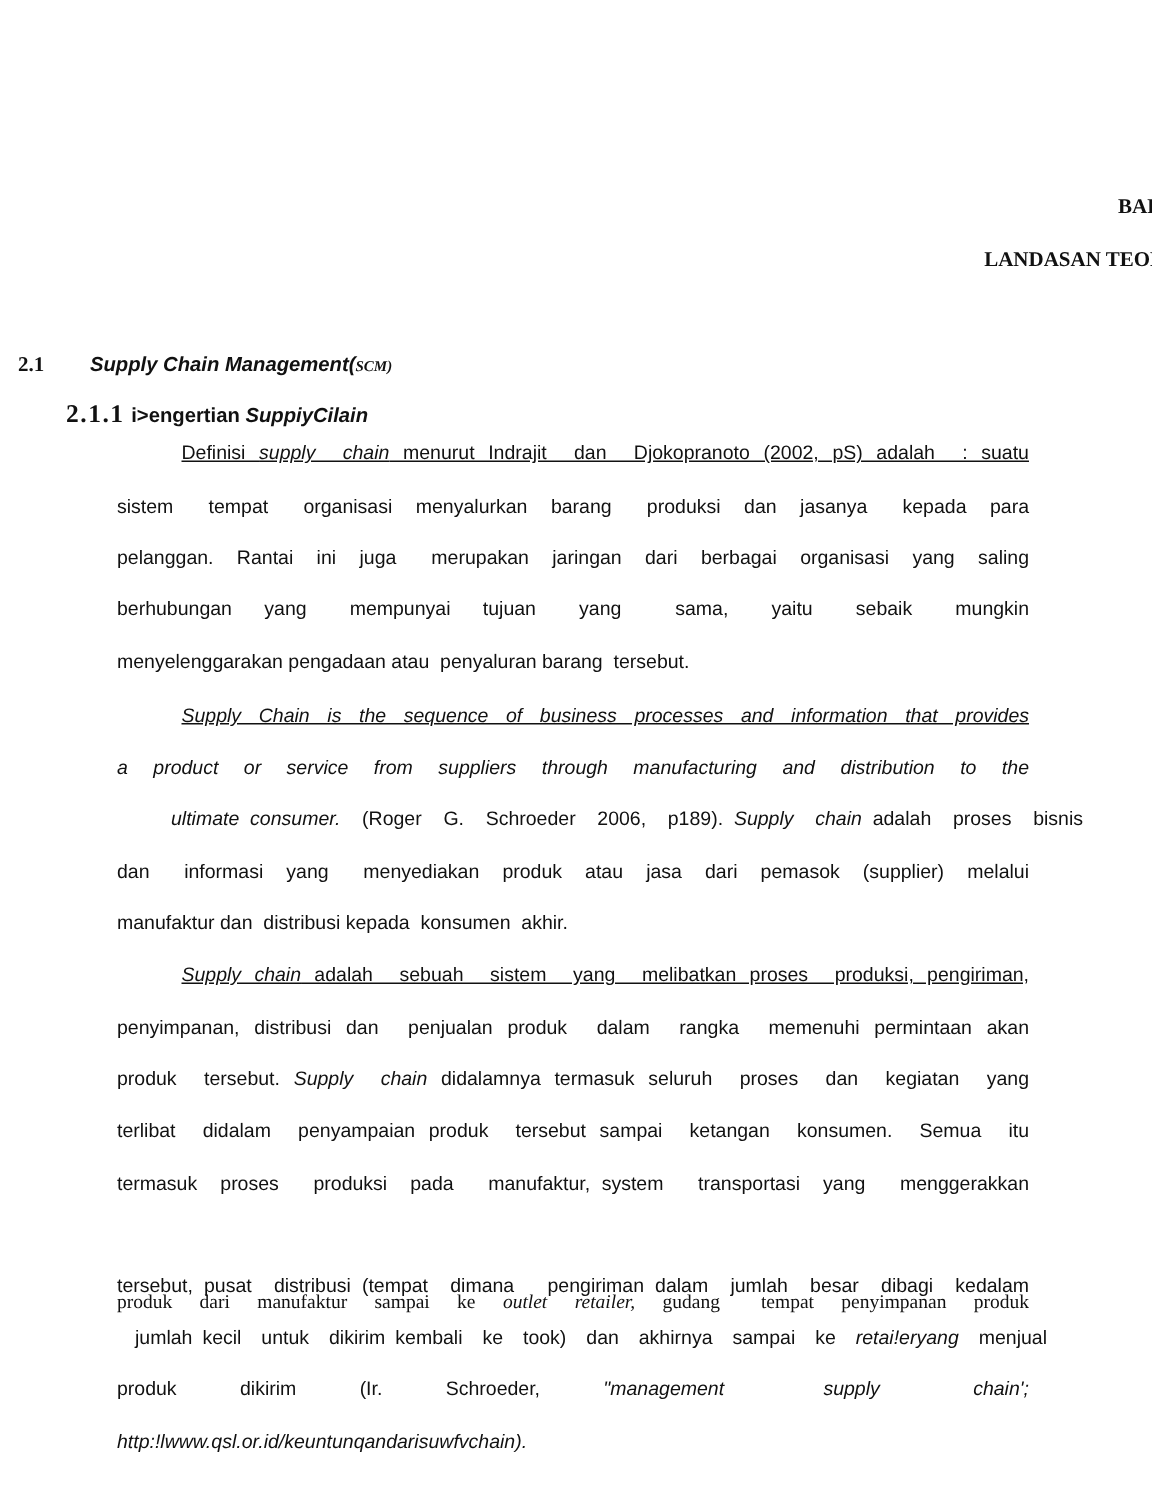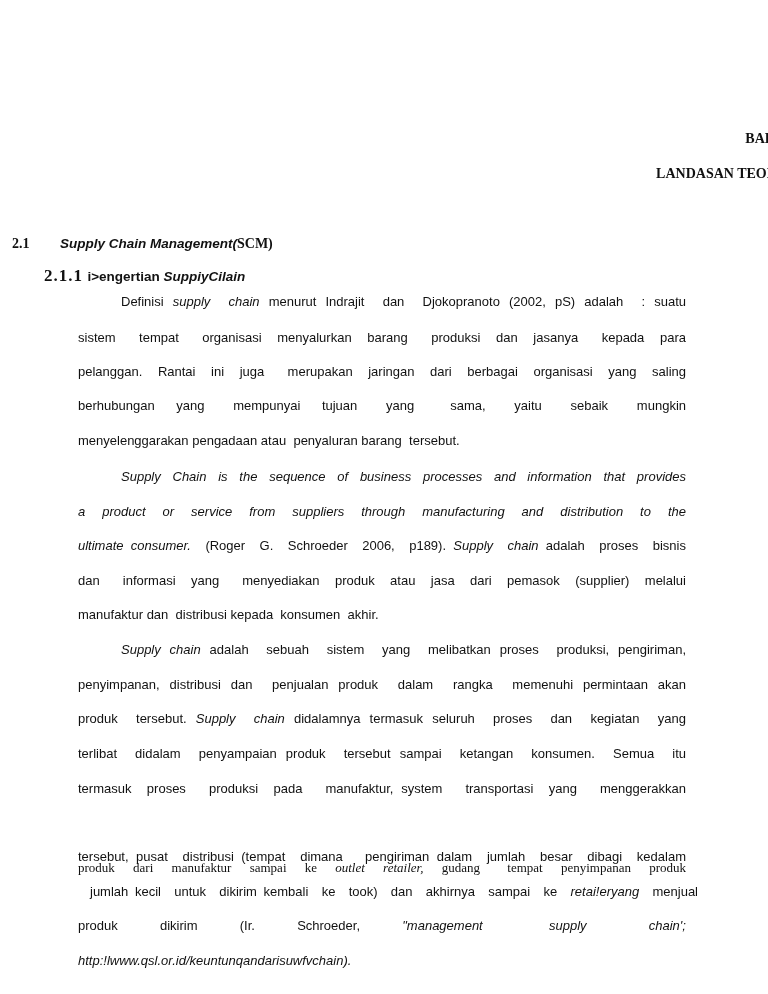--- a/index.html
+++ b/index.html
@@ -15,49 +15,49 @@
   .sec-title { font-family: "Liberation Sans", sans-serif; font-weight: bold; font-style: italic; font-size: 13.5px; }
   .sub-num { font-family: "Liberation Serif", serif; font-weight: bold; font-size: 17px; letter-spacing: 1px; }
   .sub-title { font-family: "Liberation Sans", sans-serif; font-weight: bold; font-size: 13.5px; }
   .line {
     position: absolute; left: 78px; width: 608px;
     font-size: 13px; line-height: 16px;
     text-align: justify; text-align-last: justify;
     white-space: nowrap;
   }
   .line.last { text-align-last: left; }
-  .line.indent { left: 121px; width: 565px; }
+  .line.indent { left: 121px; width: 565px; text-decoration: underline; }
   .line span { white-space: pre; }
   .jl { display: flex; justify-content: space-between; }
 </style>
 </head>
 <body>
 
 <div class="abs chapter serif-b" style="top:131px;">BABII</div>
 <div class="abs chapter serif-b" style="top:166px;">LANDASAN  TEOK.i</div>
 
 <div class="abs" style="top:234px; left:12px;">
   <span class="sec-num">2.1</span>
-  <span class="sec-title" style="margin-left:26px;">Supply Chain  Management(</span><span class="serif-b" style="font-size:14px;">SCM)</span>
+  <span class="sec-title" style="margin-left:26px;">Supply Chain  Management(</span><span class="serif-b" style="font-size:10px;font-style:italic;">SCM)</span>
 </div>
 
 <div class="abs" style="top:266px; left:44px;">
   <span class="sub-num">2.1.1</span>
   <span class="sub-title" style="">i&gt;engertian </span><span class="sub-title" style="font-style:italic;">SuppiyCilain</span>
 </div>
 
 <div id="body-text">
     <div class="line indent" style="top: 294px;"><span>Definisi </span><span style="font-style: italic;">supply  chain</span><span> menurut Indrajit  dan  Djokopranoto (2002, pS) adalah  : suatu</span></div>
     <div class="line" style="top: 330px;"><span>sistem   tempat   organisasi  menyalurkan  barang   produksi  dan  jasanya   kepada  para</span></div>
     <div class="line" style="top: 364px;"><span>pelanggan.  Rantai  ini  juga   merupakan  jaringan  dari  berbagai  organisasi  yang  saling</span></div>
     <div class="line" style="top: 398px;"><span>berhubungan   yang    mempunyai   tujuan    yang     sama,    yaitu    sebaik    mungkin</span></div>
     <div class="line last" style="top: 433px;"><span>menyelenggarakan pengadaan atau  penyaluran barang  tersebut.</span></div>
     <div class="line indent" style="top: 469px;"><span style="font-style: italic;">Supply  Chain  is  the  sequence  of  business  processes  and  information  that  provides</span></div>
     <div class="line" style="top: 504px;"><span style="font-style: italic;">a  product  or  service  from  suppliers  through  manufacturing  and  distribution  to  the</span></div>
-    <div class="line" style="top: 538px;"><span style="font-style: italic;">ultimate consumer.</span><span>  (Roger  G.  Schroeder  2006,  p189). </span><span style="font-style: italic;">Supply  chain</span><span> adalah  proses  bisnis</span></div>
+    <div class="line" style="top: 538px; margin-left: 36px;"><span style="font-style: italic;">ultimate consumer.</span><span>  (Roger  G.  Schroeder  2006,  p189). </span><span style="font-style: italic;">Supply  chain</span><span> adalah  proses  bisnis</span></div>
     <div class="line" style="top: 573px;"><span>dan   informasi  yang   menyediakan  produk  atau  jasa  dari  pemasok  (supplier)  melalui</span></div>
     <div class="line last" style="top: 607px;"><span>manufaktur dan  distribusi kepada  konsumen  akhir.</span></div>
     <div class="line indent" style="top: 642px;"><span style="font-style: italic;">Supply chain</span><span> adalah  sebuah  sistem  yang  melibatkan proses  produksi, pengiriman,</span></div>
     <div class="line" style="top: 677px;"><span>penyimpanan, distribusi dan  penjualan produk  dalam  rangka  memenuhi permintaan akan</span></div>
     <div class="line" style="top: 711px;"><span>produk  tersebut. </span><span style="font-style: italic;">Supply  chain</span><span> didalamnya termasuk seluruh  proses  dan  kegiatan  yang</span></div>
     <div class="line" style="top: 746px;"><span>terlibat  didalam  penyampaian produk  tersebut sampai  ketangan  konsumen.  Semua  itu</span></div>
     <div class="line" style="top: 781px;"><span>termasuk  proses   produksi  pada   manufaktur, system   transportasi  yang   menggerakkan</span></div>
     <div class="line" style="top: 860px; font-family: Liberation Serif, serif;"><span>produk  dari  manufaktur  sampai  ke  </span><span style="font-style: italic;">outlet  retailer,</span><span>  gudang   tempat  penyimpanan  produk</span></div>
     <div class="line" style="top: 849px;"><span>tersebut, pusat  distribusi (tempat  dimana   pengiriman dalam  jumlah  besar  dibagi  kedalam</span></div>
     <div class="line" style="top: 884px; margin-left: 12px;"><span>jumlah kecil  untuk  dikirim kembali  ke  took)  dan  akhirnya  sampai  ke  </span><span style="font-style: italic;">retai!eryang</span><span>  menjual</span></div>

